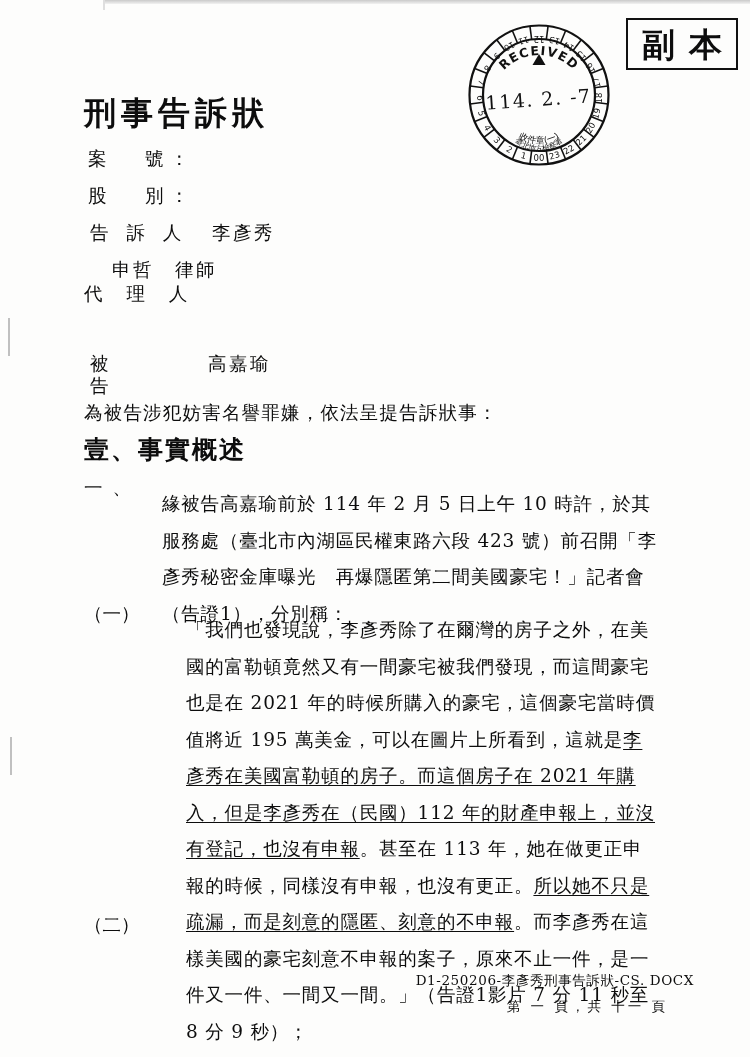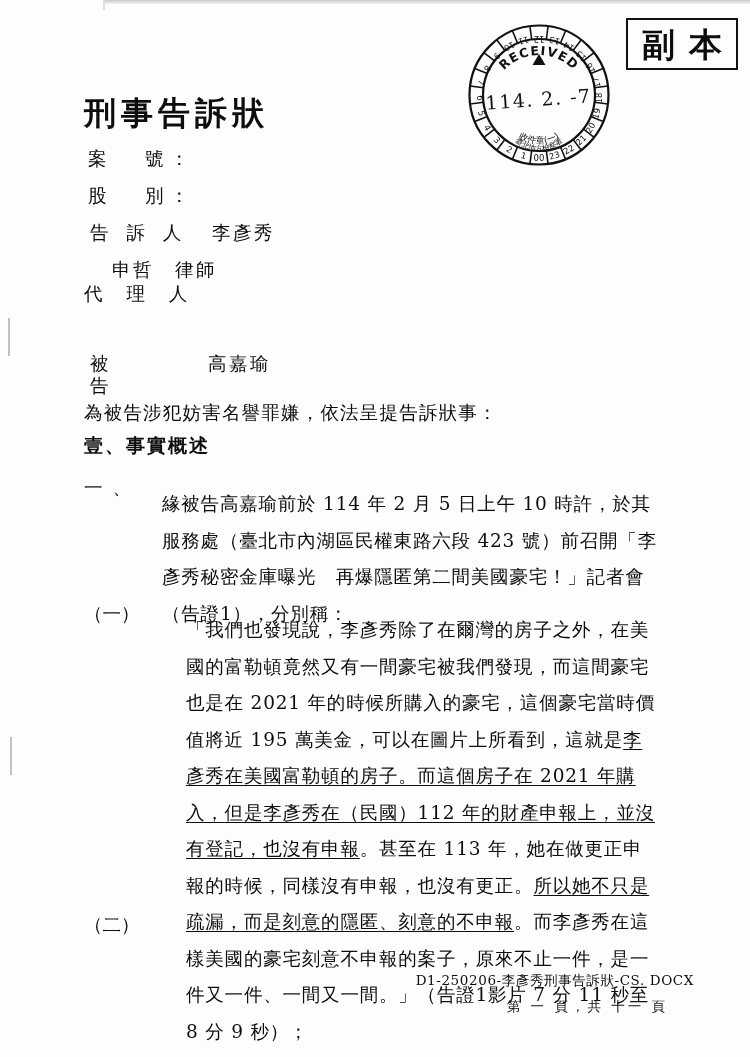--- a/index.html
+++ b/index.html
@@ -122,21 +122,21 @@
   .purpose {
     position: absolute;
     left: 84px; top: 400px;
     font-size: 18.5px;
     letter-spacing: 1.2px;
     white-space: nowrap;
   }
   .section-head {
     position: absolute;
     left: 84px; top: 433px;
-    font-size: 19px;
+    font-size: 25px;
     font-weight: 700;
     letter-spacing: 2px;
   }
 
   
   .item {
     position: absolute;
     display: flex;
     font-size: 18.5px;
     line-height: 36.5px;

